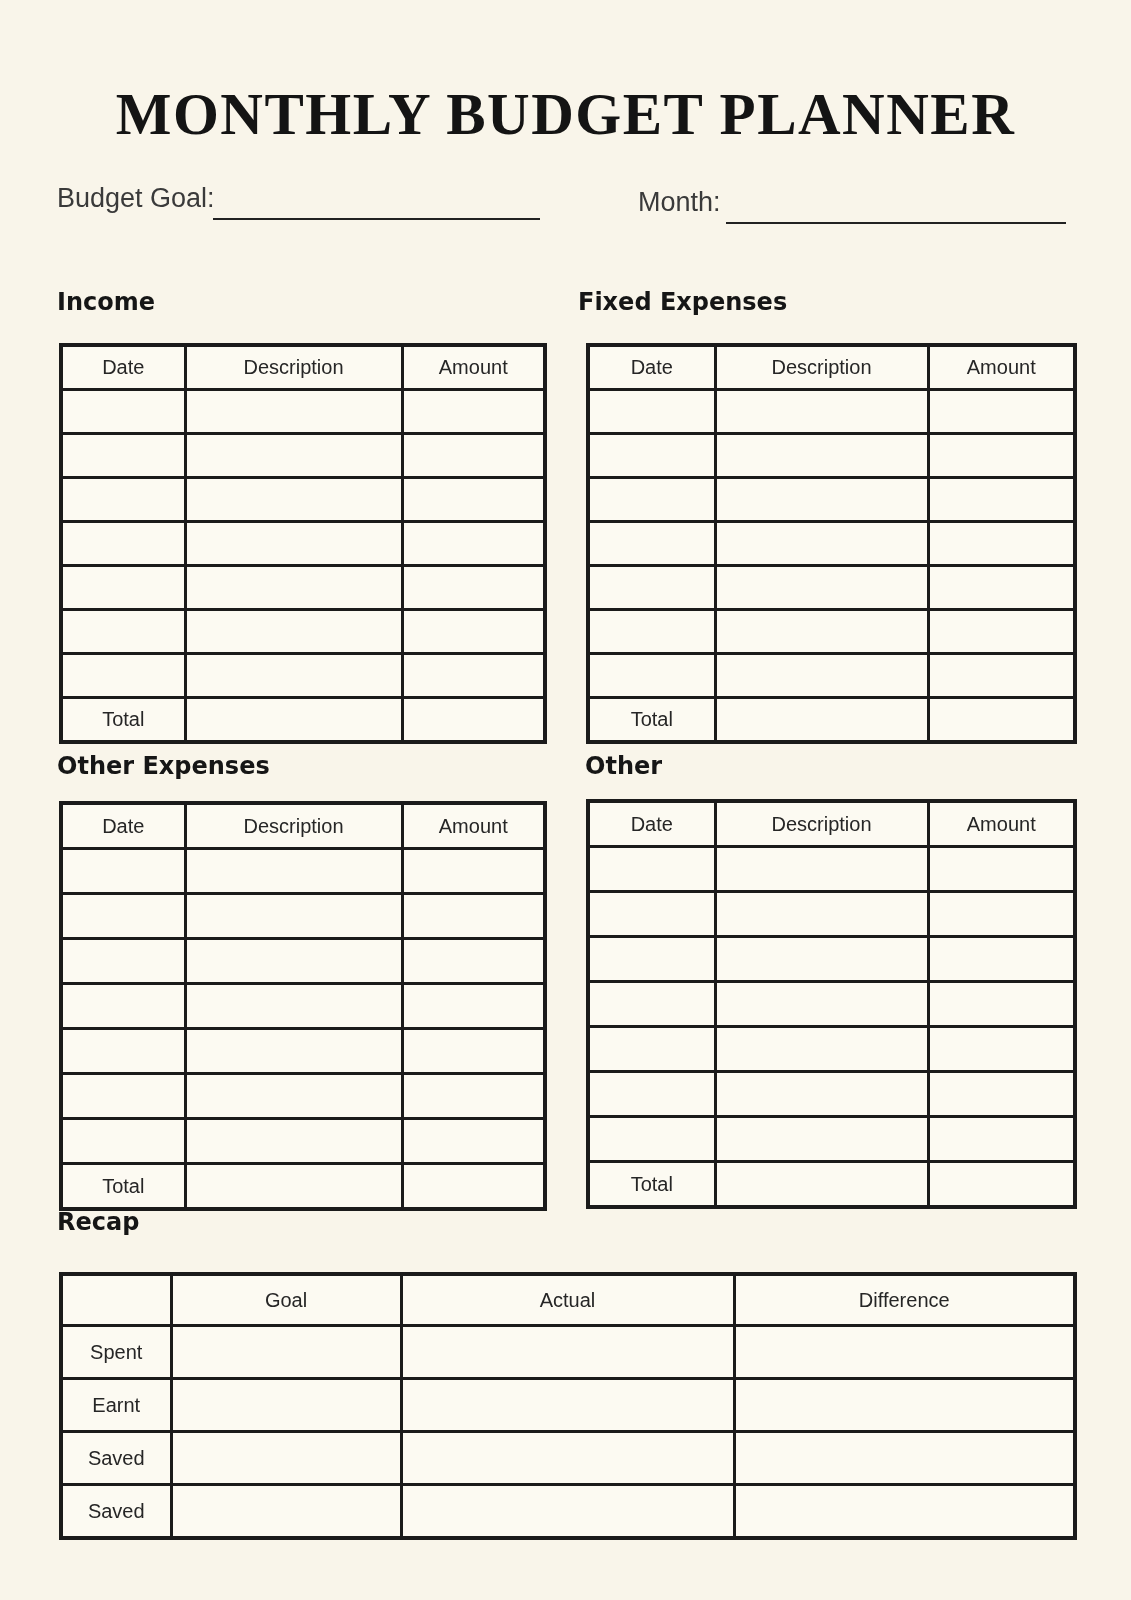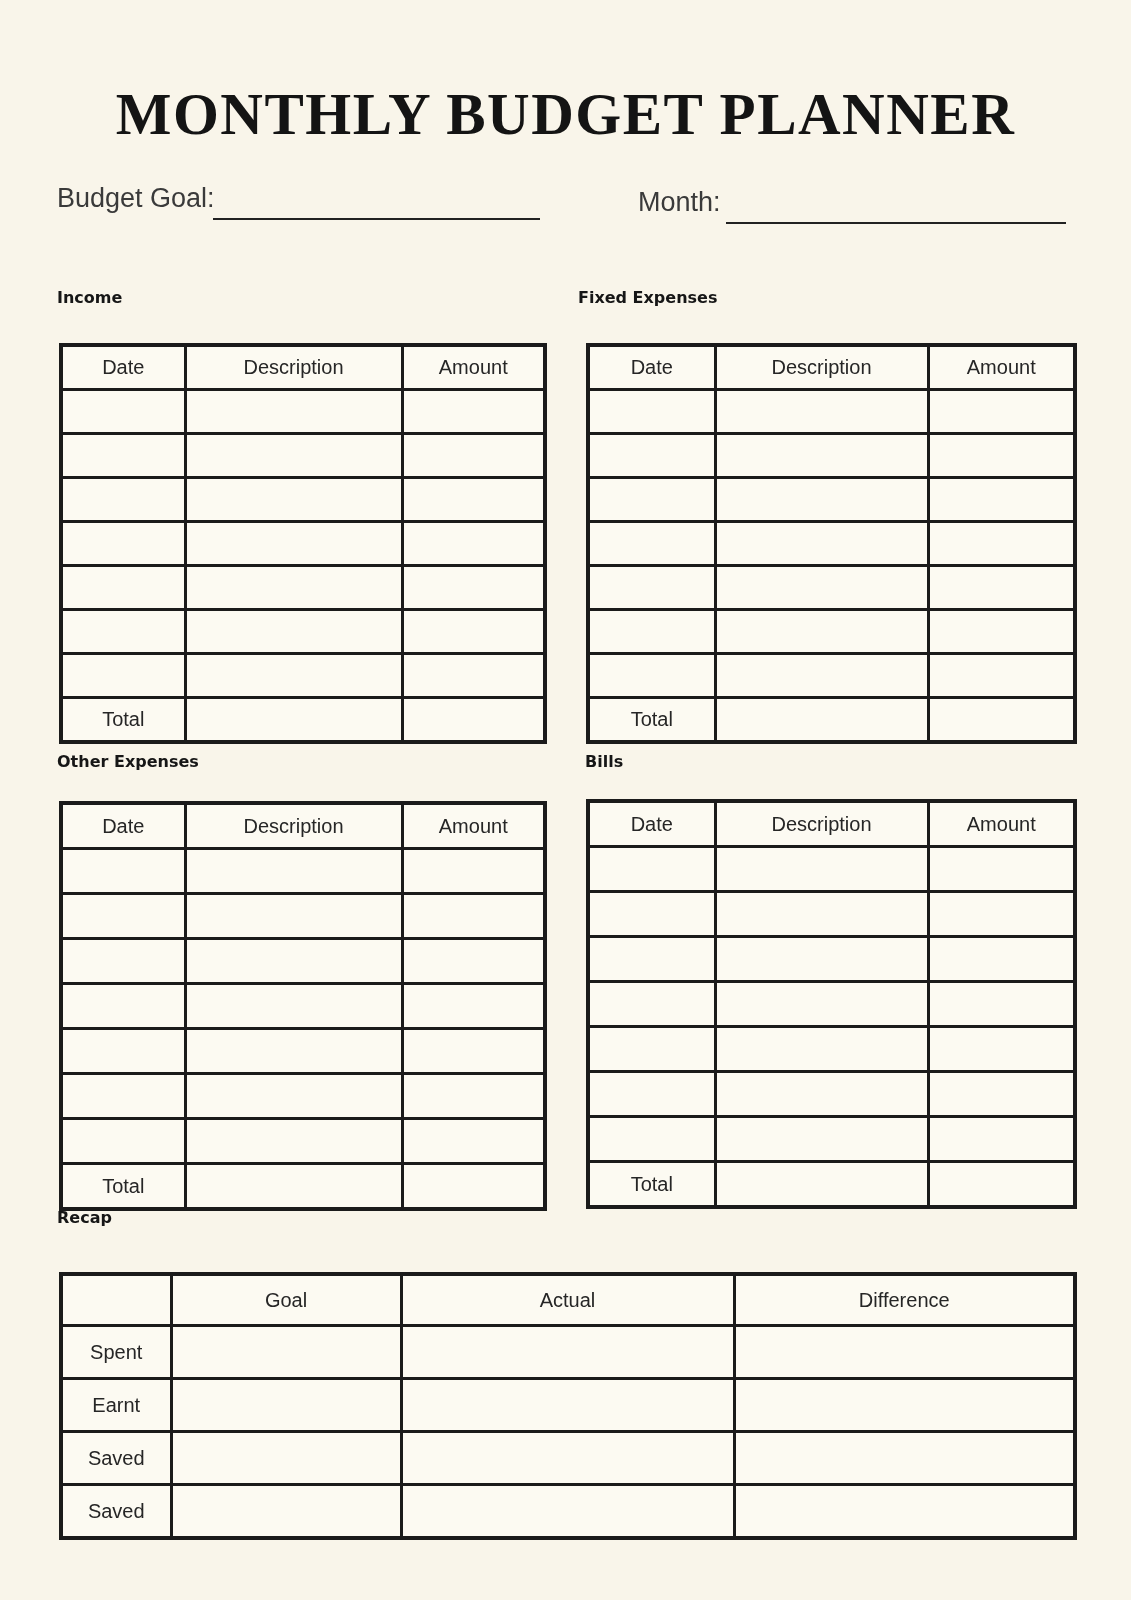--- a/index.html
+++ b/index.html
@@ -35,21 +35,21 @@
   .fill-line{
     position:absolute;
     border-bottom:2px solid #222;
     height:32px;
     font-size:22px;
   }
   .section-heading{
     position:absolute;
     font-family:"DejaVu Sans","Liberation Sans",sans-serif;
     font-weight:700;
-    font-size:16px;
+    font-size:24px;
     color:#161616;
     white-space:nowrap;
   }
   table.grid{
     position:absolute;
     border-collapse:collapse;
     table-layout:fixed;
     border:4px solid var(--ink);
     padding-left:45px;
   }
@@ -252,21 +252,21 @@
           <td></td>
         </tr>
       <tr>
           <td>Total</td>
           <td></td>
           <td></td>
         </tr>
     </tbody>
   </table>
 
-  <div class="section-heading" style="left:585px;top:752px;">Bills</div>
+  <div class="section-heading" style="left:585px;top:752px;">Other</div>
   <table class="grid t2" style="left:586px;top:799px;width:487px;">
     <colgroup>
         <col style="width:127px">
         <col style="width:213px">
         <col style="width:147px">
       </colgroup>
     <thead>
       <tr>
         <th>Date</th>
         <th>Description</th>

